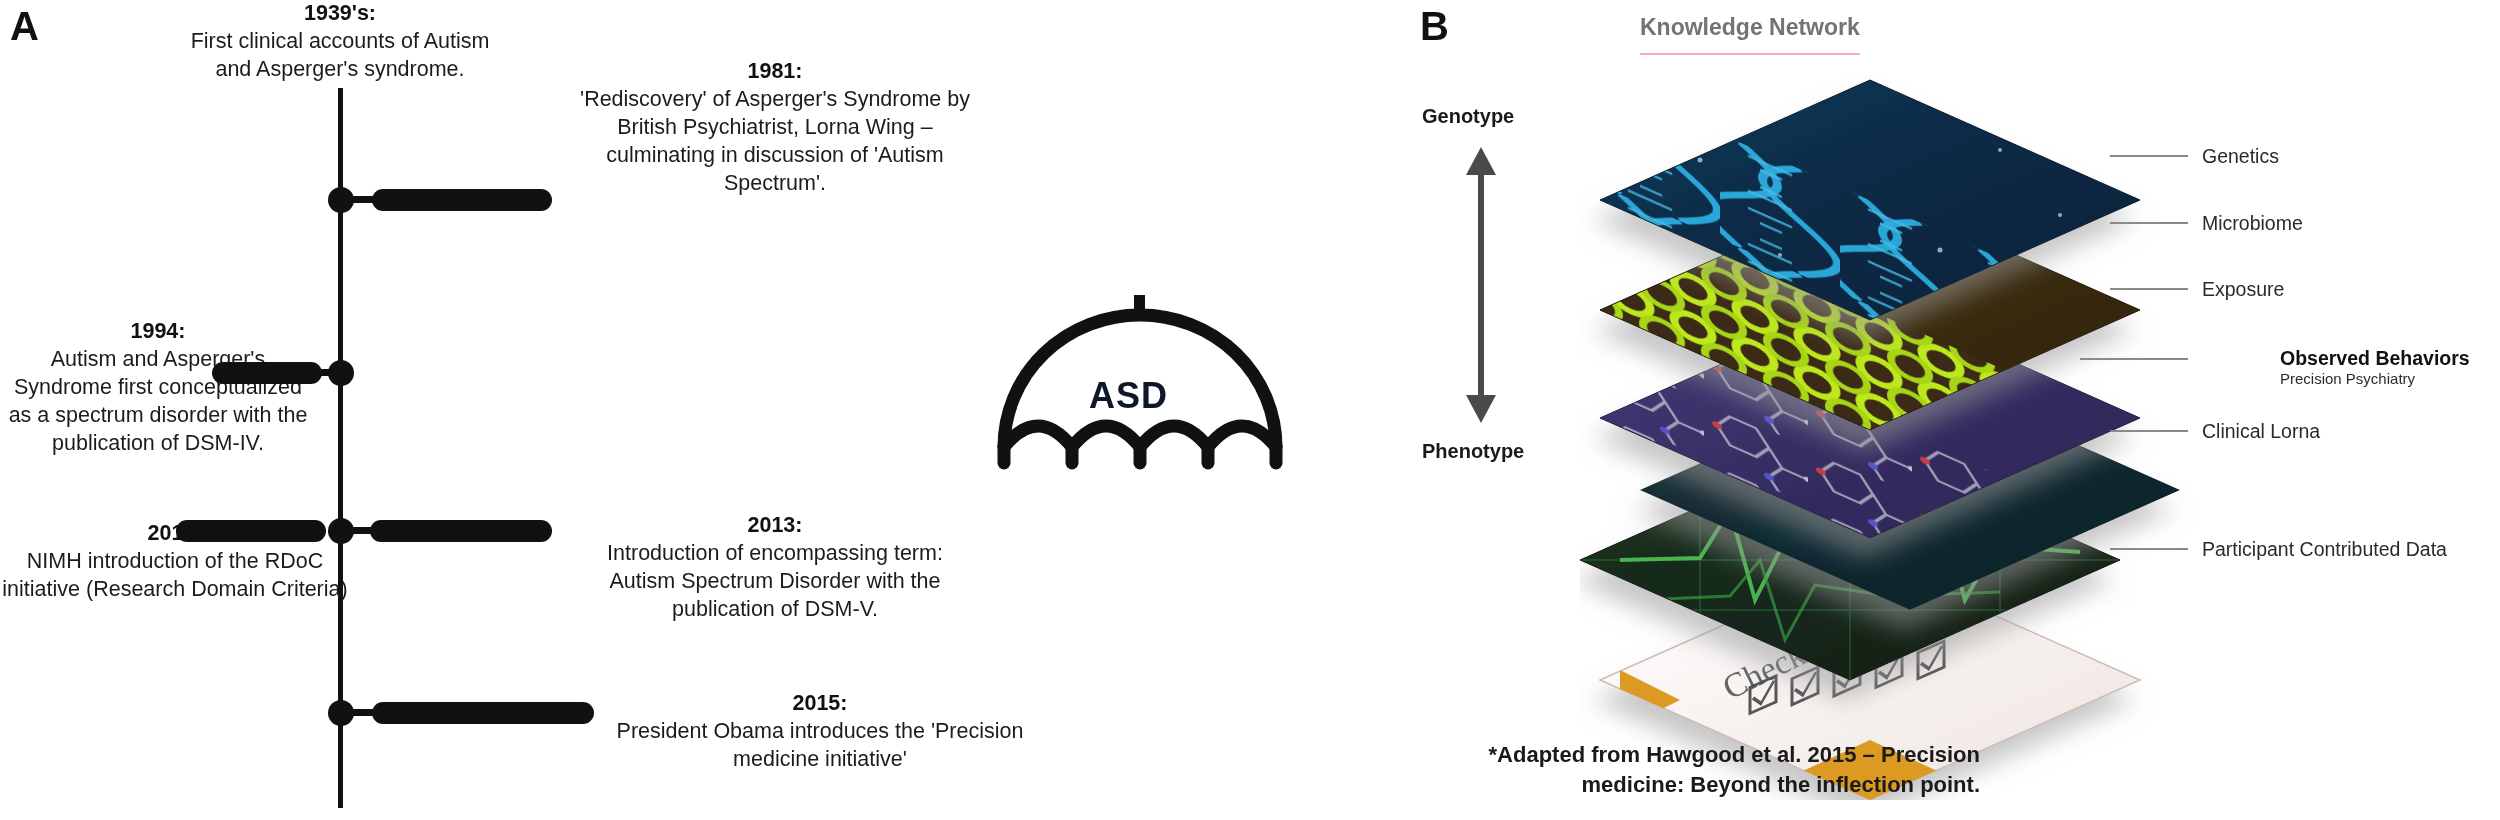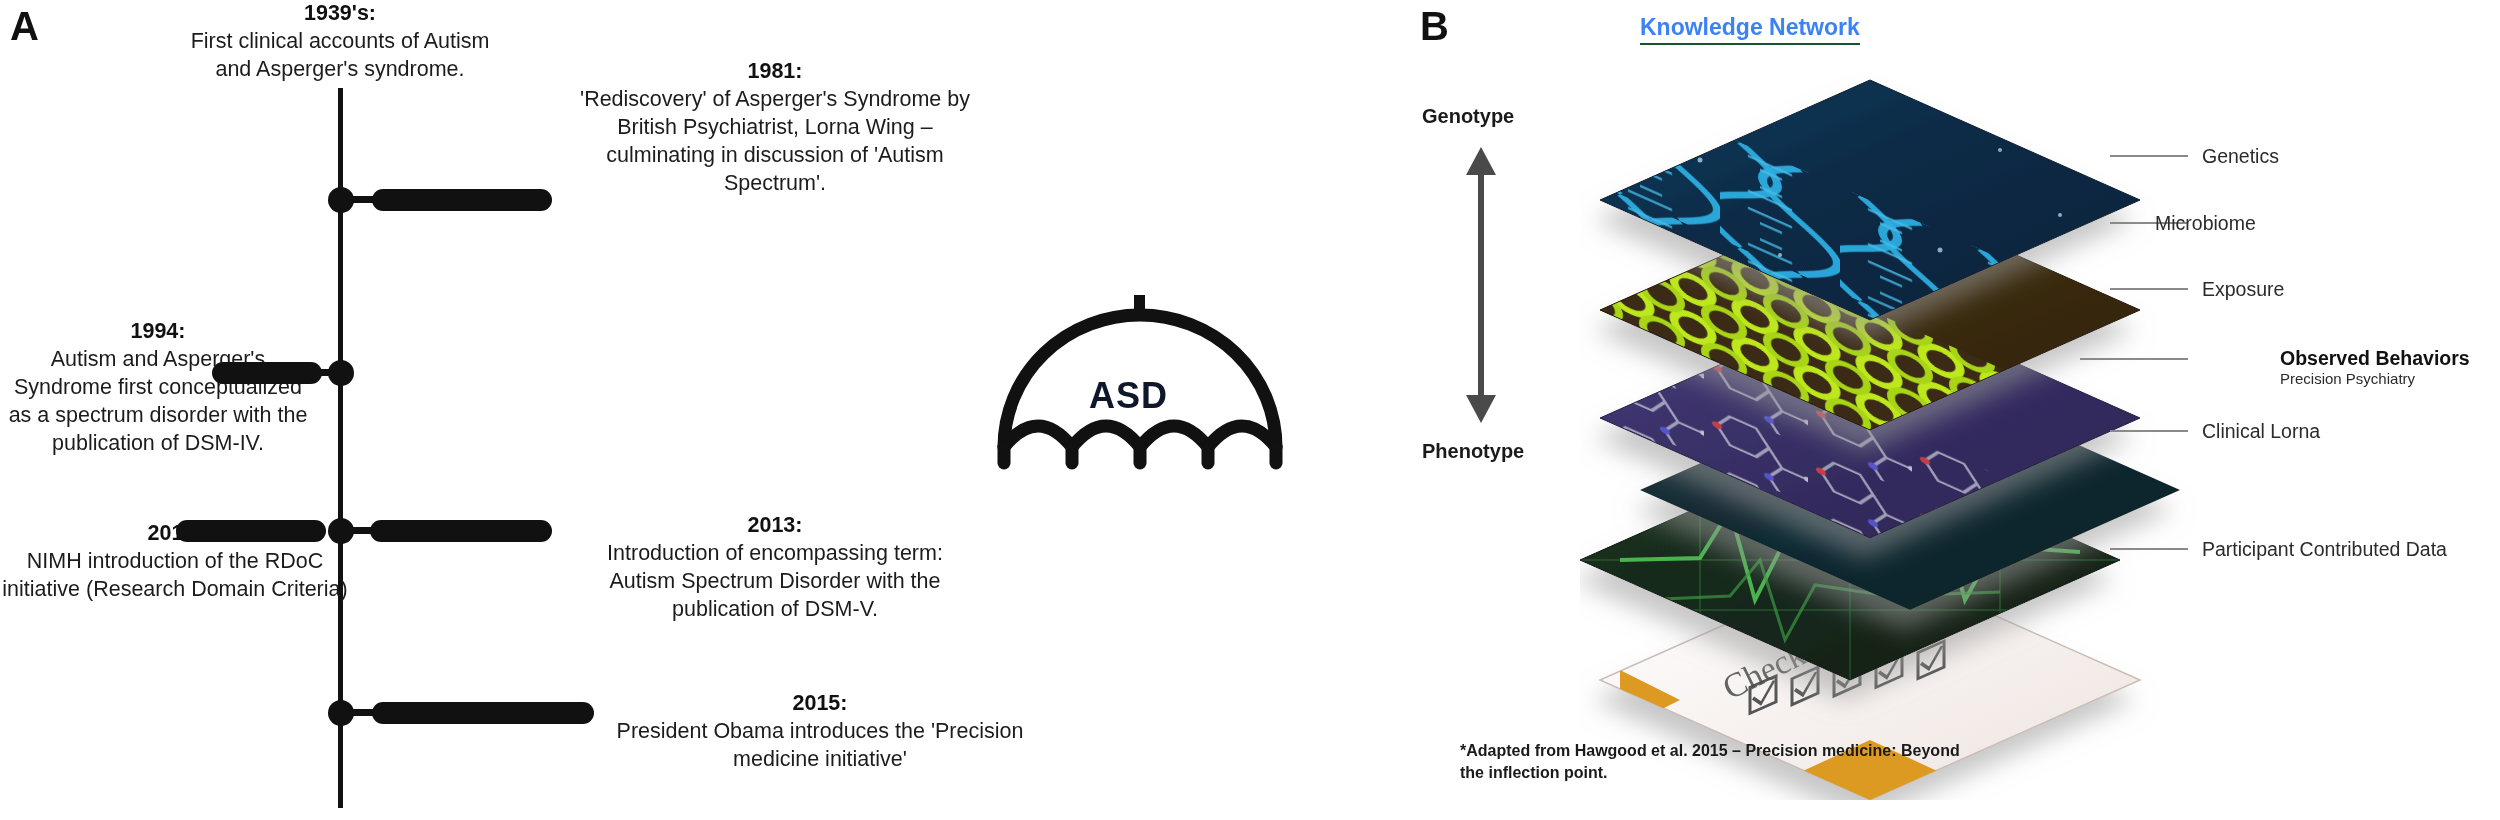--- a/index.html
+++ b/index.html
@@ -73,23 +73,23 @@
     letter-spacing: 1px;
   }
 
   
   #panel-b { position: absolute; left: 1420px; top: 0; width: 1080px; height: 820px; }
 
   #kn-title {
     position: absolute;
     font-weight: bold;
     font-size: 23px;
-    color: #3b82f6;
-    border-bottom: 2px solid #14532d;
-    padding-bottom: 2px;
+    color: #737373;
+    border-bottom: 2px solid #f9a8d4;
+    padding-bottom: 12px;
     white-space: nowrap;
   }
 
   .axis-word {
     position: absolute;
     font-weight: bold;
     font-size: 20px;
     color: #1a1a1a;
     white-space: nowrap;
   }
@@ -106,23 +106,23 @@
   .layer-sub { display:block; font-weight: normal; font-size: 15px; color:#2b2b2b; }
 
   .leader {
     position: absolute;
     height: 2px;
     background: #8a8a8a;
   }
 
   #kn-footnote {
     position: absolute;
-    text-align: left;
-    font-weight: bold;
-    font-size: 16px;
+    text-align: right;
+    font-weight: bold;
+    font-size: 22px;
     color: #1a1a1a;
     line-height: 1.35;
     width: 520px;
   }
 
   .stack-svg { position: absolute; left: 0; top: 0; }
 </style>
 </head>
 <body>
 
@@ -393,21 +393,21 @@
           </g>
         </g>
         <polygon points="290,40 560,160 290,280 20,160" fill="none" stroke="#071c30" stroke-width="1"></polygon>
       </g>
     </svg>
 
     <div class="leader" style="left:690px; top:155px; width:78px;"></div>
     <div class="layer-label" style="left:782px; top:144px;">Genetics</div>
 
     <div class="leader" style="left:690px; top:222px; width:78px;"></div>
-    <div class="layer-label" style="left:735px; top:211px;">Microbiome</div>
+    <div class="layer-label" style="left:782px; top:211px;">Microbiome</div>
 
     <div class="leader" style="left:690px; top:288px; width:78px;"></div>
     <div class="layer-label" style="left:782px; top:277px;">Exposure</div>
 
     <div class="leader" style="left:660px; top:358px; width:108px;"></div>
     <div class="layer-label bold" style="left:820px; top:346px;margin-left:40px;">
       <span>Observed Behaviors</span>
       <span class="layer-sub">Precision Psychiatry</span>
     </div>
 

